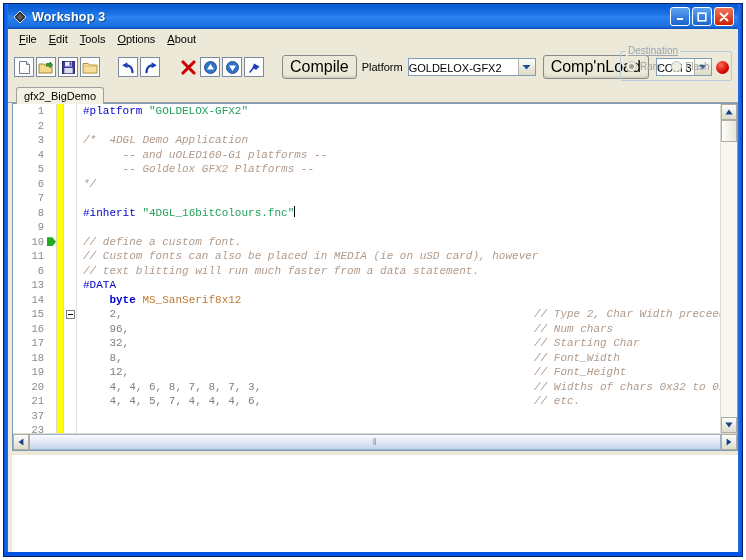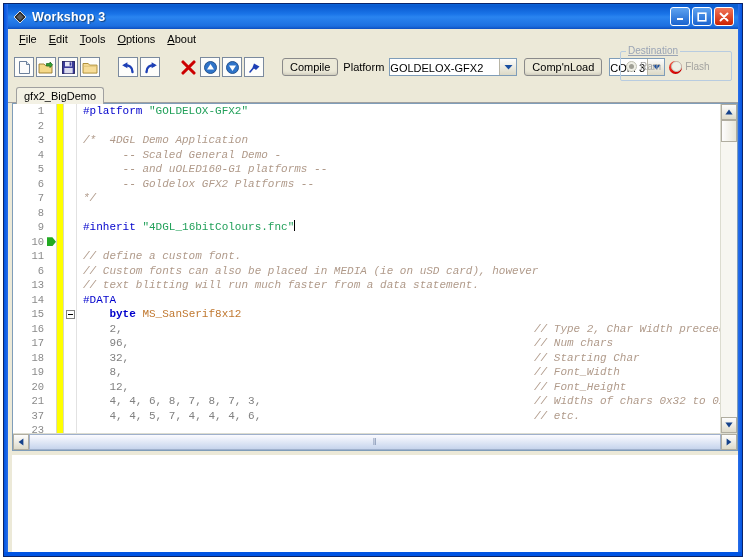--- a/index.html
+++ b/index.html
@@ -127,21 +127,21 @@
     display: flex; align-items: center; justify-content: center;
     box-sizing: border-box;
     cursor: pointer;
   }
   .tb-gap { width: 16px; }
   .tb-gap-sm { width: 7px; }
 
   .xp-btn {
     border: 1px solid #8a8a8a;
     background: #ece9d8;
-    font-size: 11px;
+    font-size: 16px;
     color: #000;
     padding: 2px 7px;
     border-radius: 3px;
     cursor: pointer;
     white-space: nowrap;
     box-shadow: inset 0 -3px 4px -3px rgba(0,0,0,0.25);
   }
   .tb-label {
     font-size: 11px;
     color: #000;
@@ -679,21 +679,20 @@
               <div class="fd"></div>
               <div class="fd"></div>
               <div class="fd"></div>
               <div class="fd"></div>
               <div class="fd"></div>
             </div>
           <div class="code-lines" id="code-lines">
               <div class="ln"><span class="c-pre">#platform </span><span class="c-str">"GOLDELOX-GFX2"</span></div>
               <div class="ln"></div>
               <div class="ln"><span class="c-cmt">/*  4DGL Demo Application</span></div>
-              <div class="ln"><span class="c-cmt">      -- Scaled General Demo -</span></div>
               <div class="ln"><span class="c-cmt">      -- and uOLED160-G1 platforms --</span></div>
               <div class="ln"><span class="c-cmt">      -- Goldelox GFX2 Platforms --</span></div>
               <div class="ln"><span class="c-cmt">*/</span></div>
               <div class="ln"></div>
               <div class="ln"><span class="c-pre">#inherit </span><span class="c-str">"4DGL_16bitColours.fnc"</span><span class="caret"></span></div>
               <div class="ln"></div>
               <div class="ln"><span class="c-cmt">// define a custom font.</span></div>
               <div class="ln"><span class="c-cmt">// Custom fonts can also be placed in MEDIA (ie on uSD card), however</span></div>
               <div class="ln"><span class="c-cmt">// text blitting will run much faster from a data statement.</span></div>
               <div class="ln"><span class="c-pre">#DATA</span></div>

